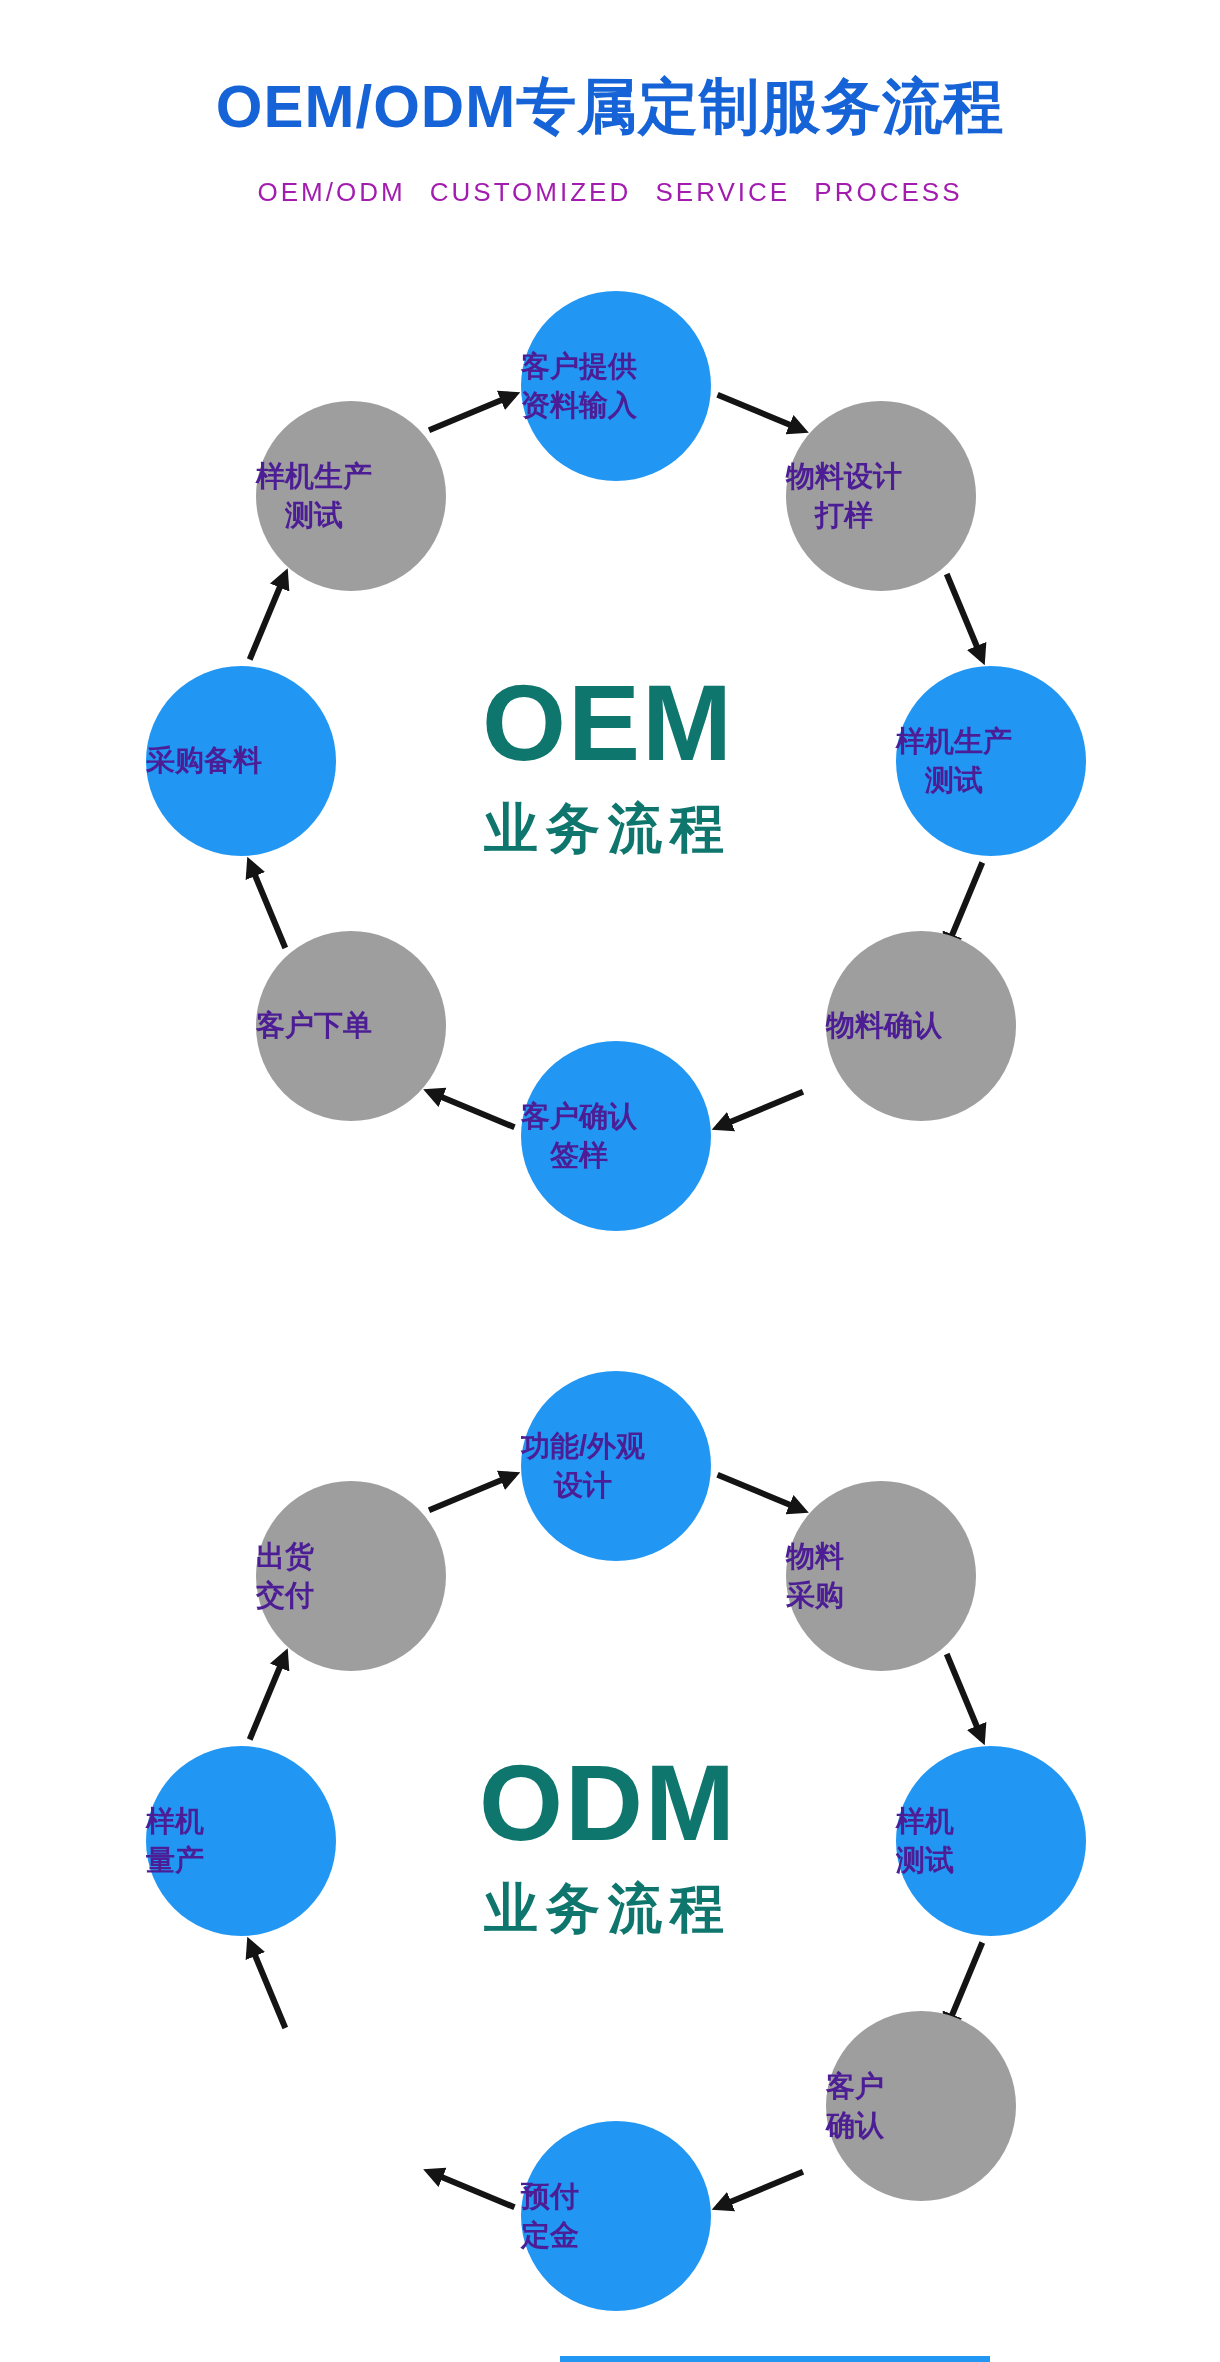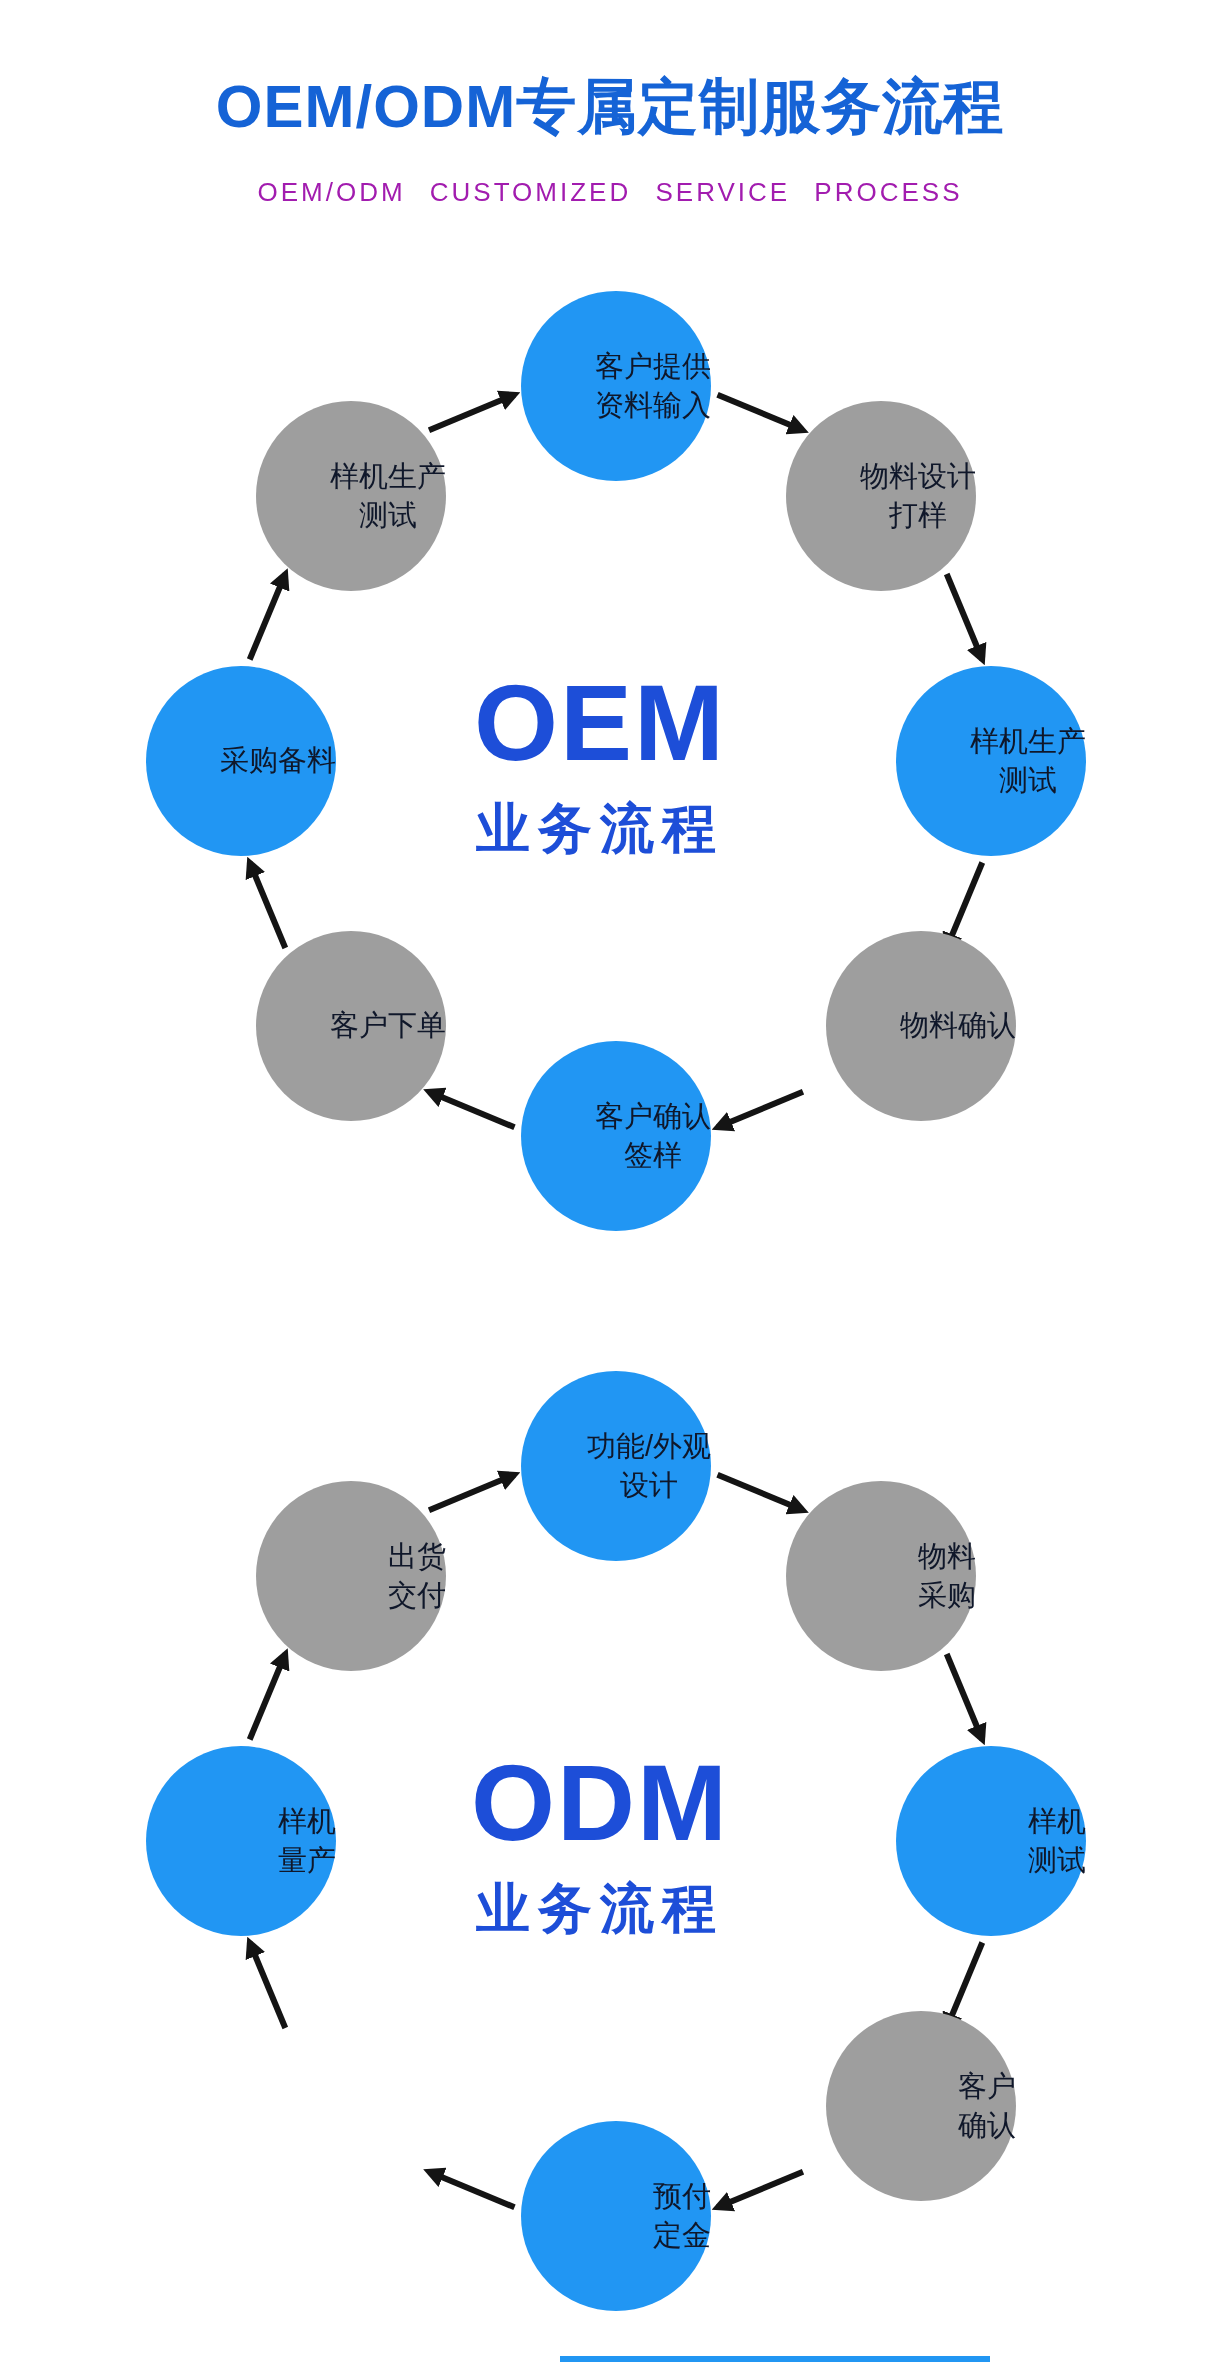--- a/index.html
+++ b/index.html
@@ -24,39 +24,39 @@
 
   
   .diagram { position:absolute; left:0; width:1220px; height:950px; }
   .diagram-oem { top:286px; }
   .diagram-odm { top:1366px; }
 
   .arrows { position:absolute; top:0; left:0; width:1220px; height:950px; }
 
   .node {
     position:absolute; width:190px; height:190px; border-radius:50%;
-    display:flex; align-items:center; justify-content:flex-end;
-    text-align:center; color:#0f172a; font-size:29px; font-weight:400;
+    display:flex; align-items:center; justify-content:flex-start;
+    text-align:center; color:#4c1d95; font-size:29px; font-weight:700;
     line-height:1.35; white-space:pre-line;
   }
   .node.blue { background:#2196f3; }
   .node.gray { background:#9e9e9e; }
 
   .pos-top          { left:521px; top:5px; }
   .pos-top-right    { left:786px; top:115px; }
   .pos-right        { left:896px; top:380px; }
   .pos-bottom-right { left:826px; top:645px; }
   .pos-bottom       { left:521px; top:755px; }
   .pos-bottom-left  { left:256px; top:645px; }
   .pos-left         { left:146px; top:380px; }
   .pos-top-left     { left:256px; top:115px; }
 
   .center {
-    position:absolute; left:300px; top:383px; width:600px;
-    text-align:center; color:#1d4ed8;
+    position:absolute; left:308px; top:383px; width:600px;
+    text-align:center; color:#0f766e;
   }
   .center-title { font-size:108px; font-weight:700; line-height:1; letter-spacing:2px; }
   .center-sub   { margin-top:16px; font-size:54px; font-weight:700; letter-spacing:8px; }
 
   
   .bottom-cutoff {
     position:absolute; bottom:0; left:560px; width:430px; height:6px;
     background:#2196f3;
   }
 </style>

